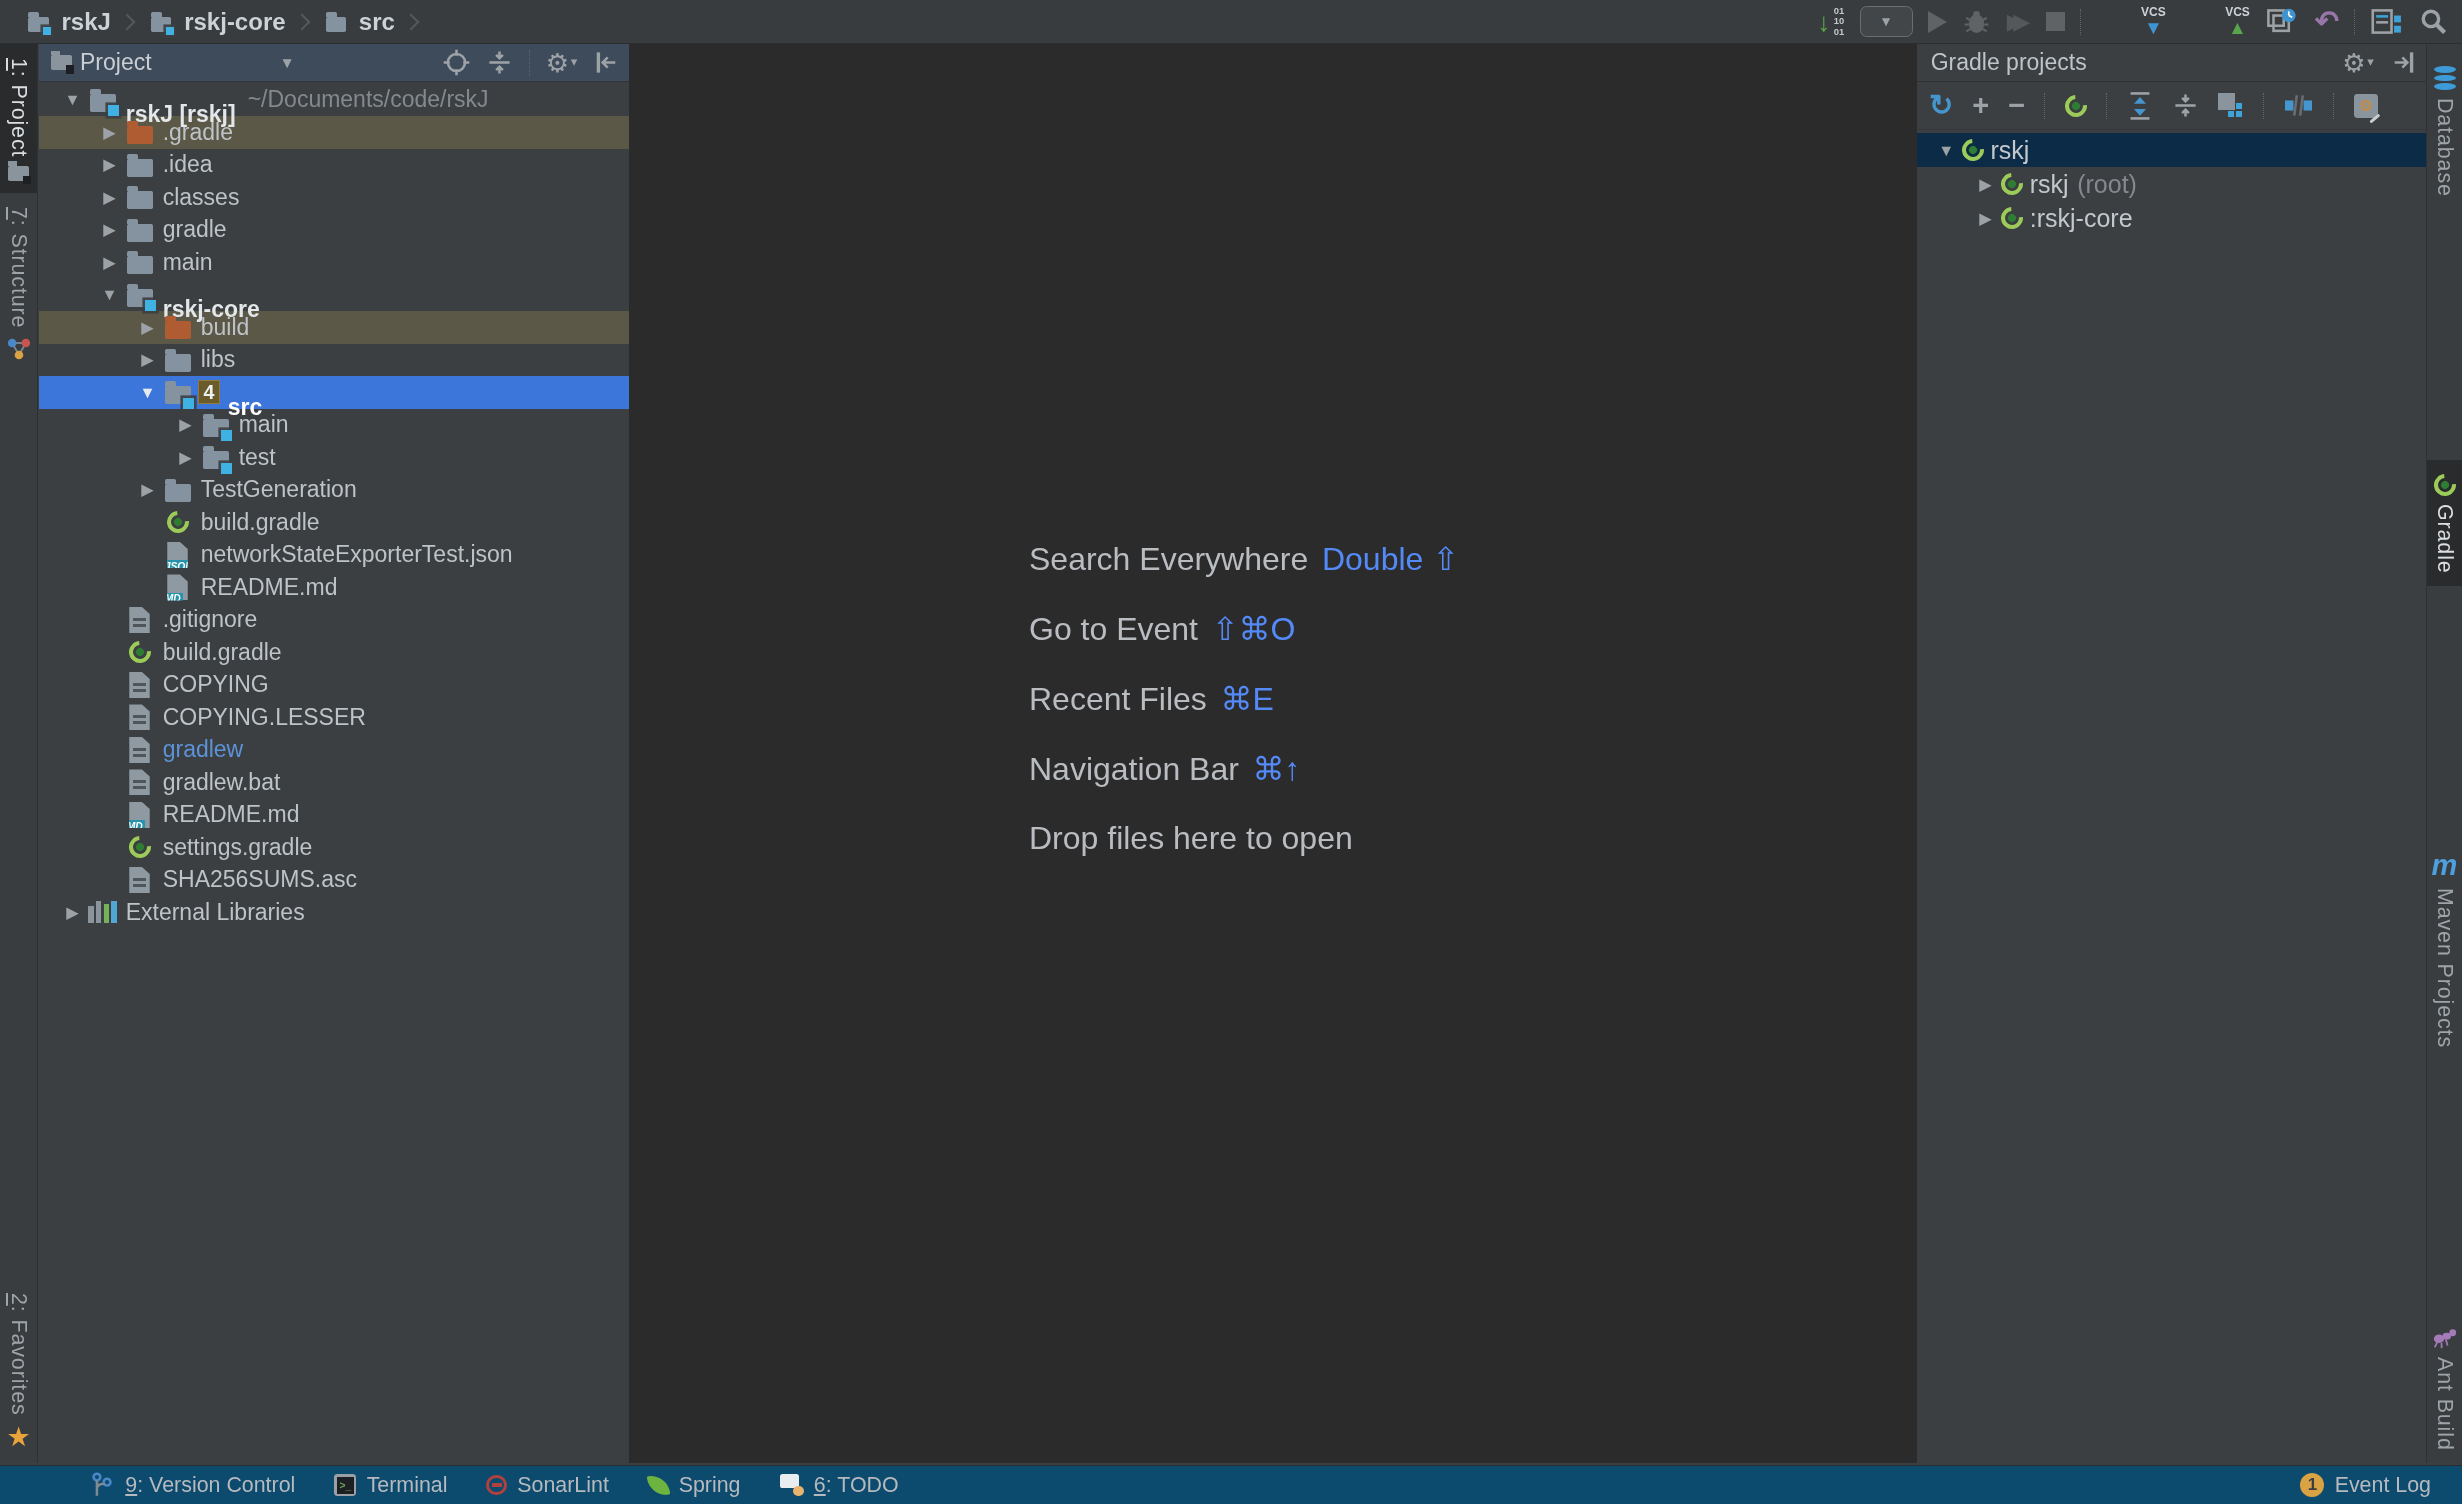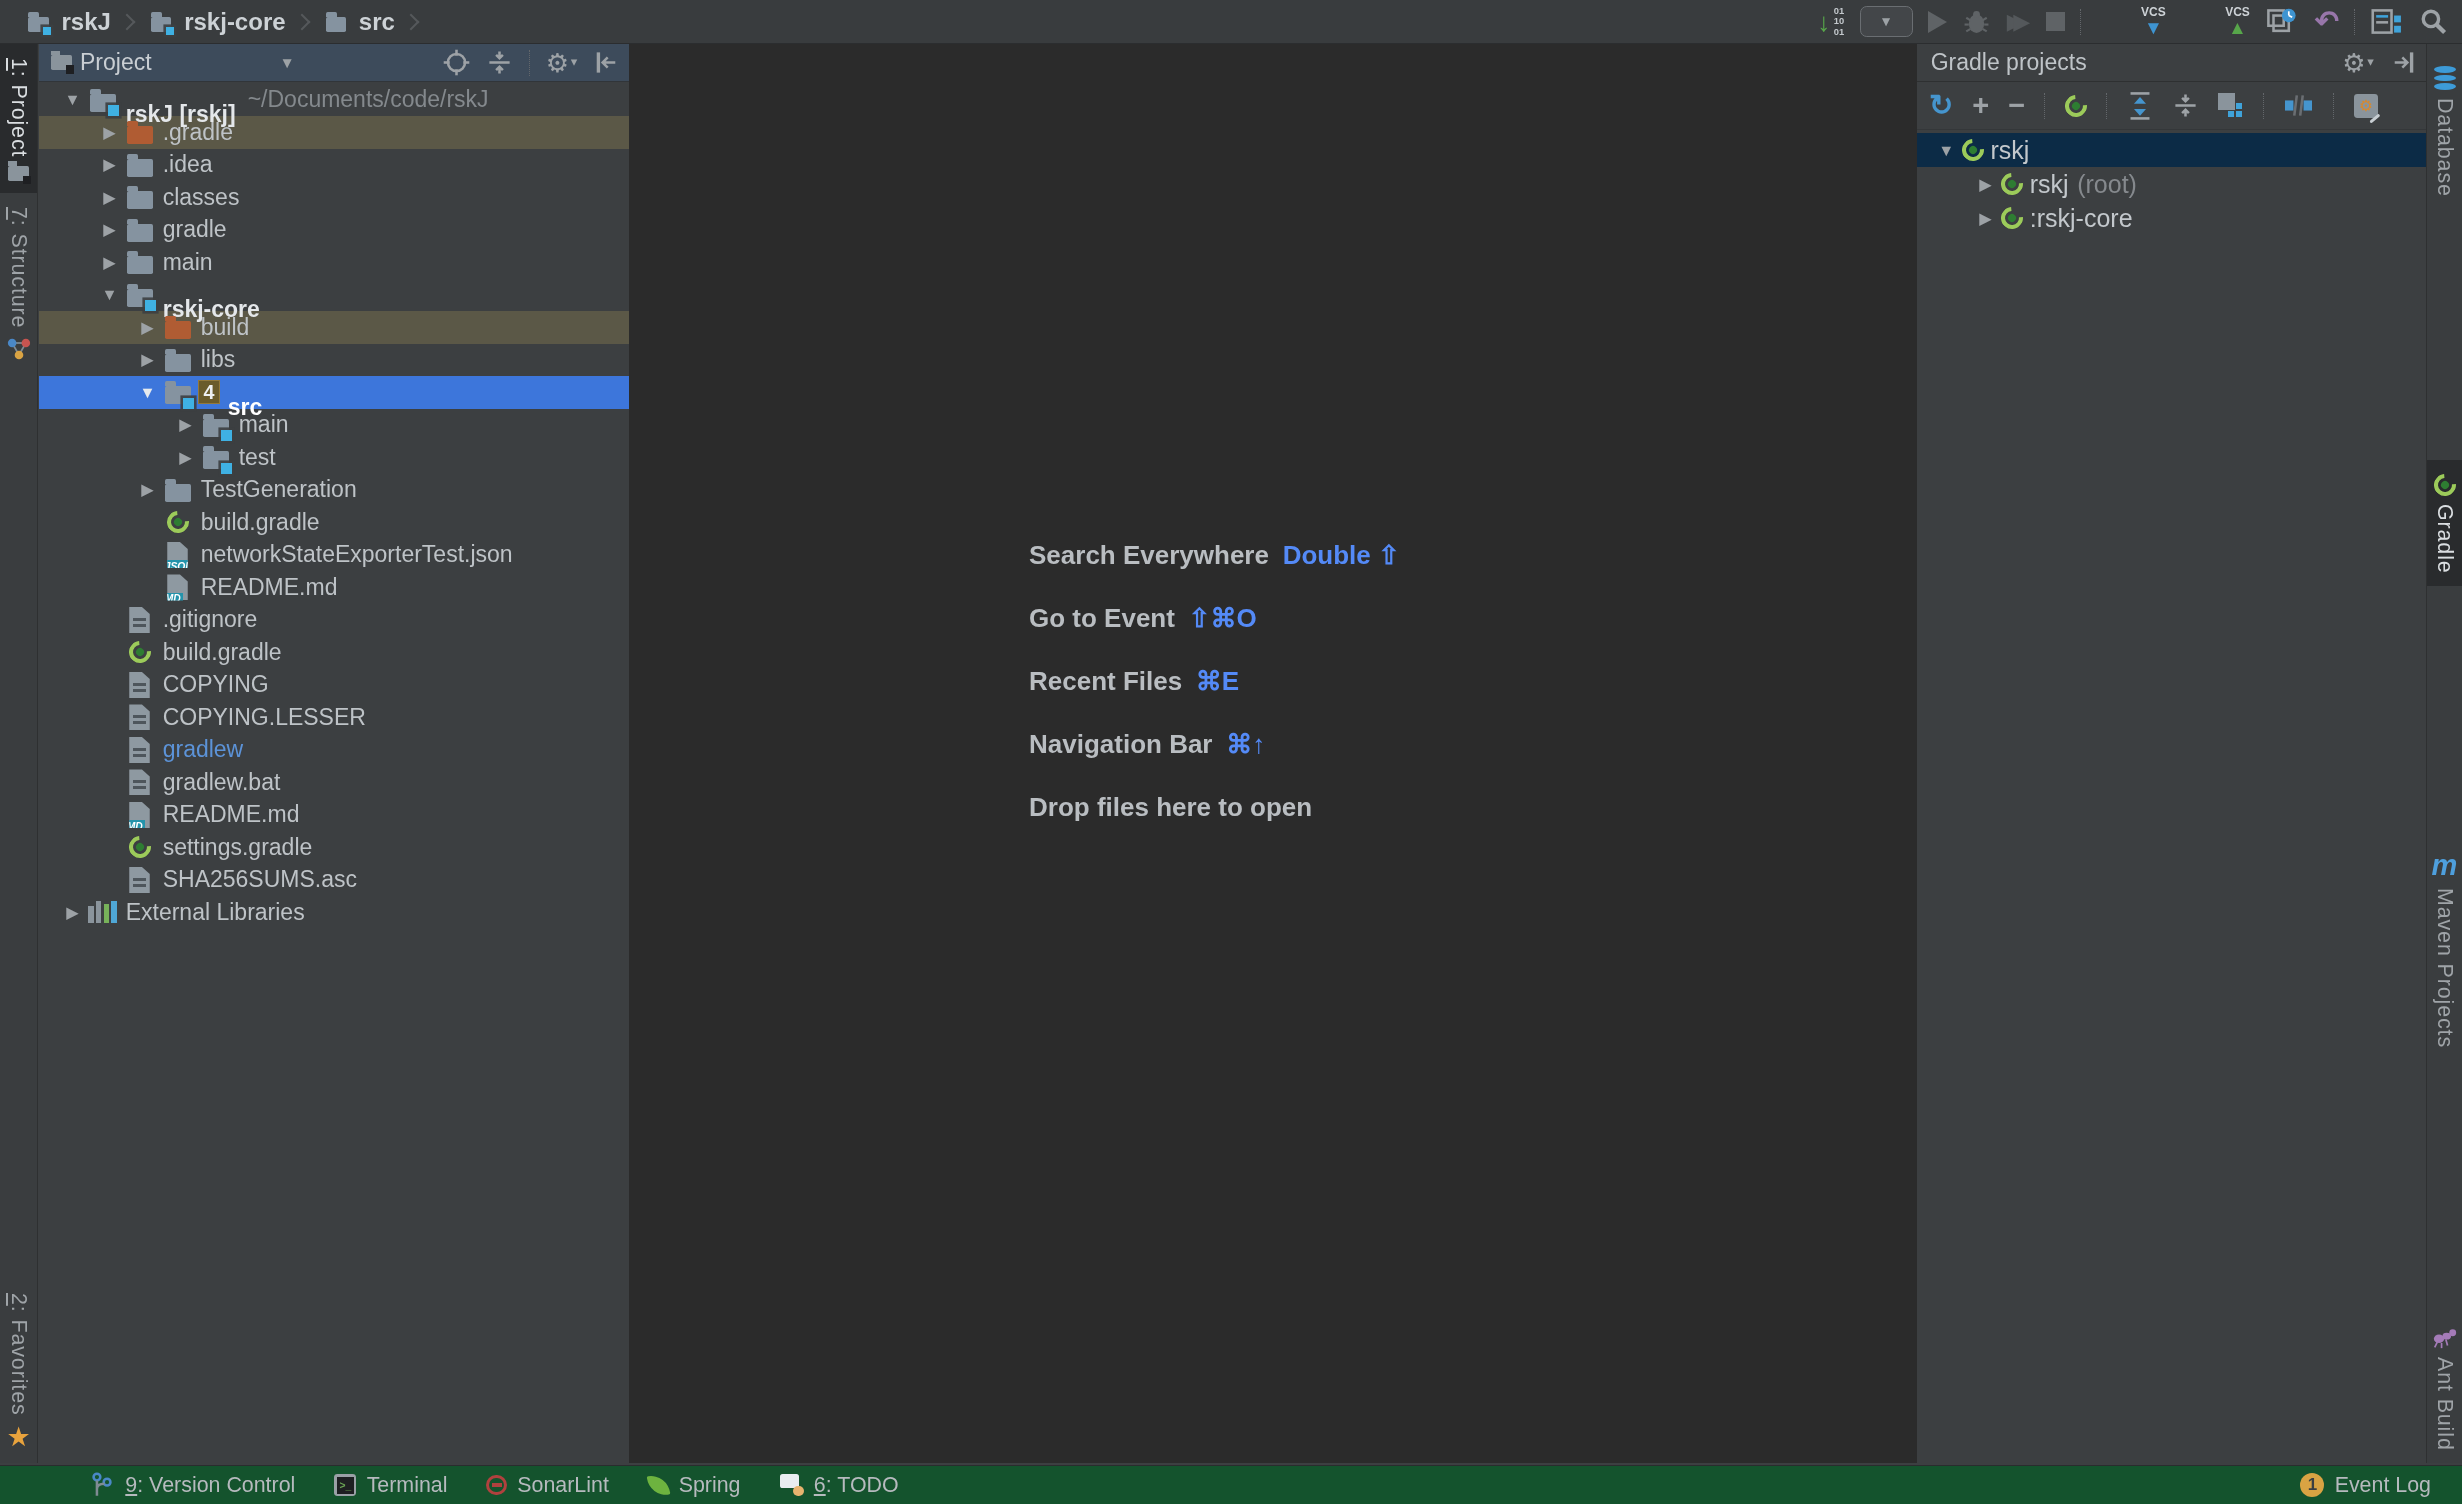--- a/index.html
+++ b/index.html
@@ -53,41 +53,41 @@
   .trow.selected .lbl { color:#FFFFFF; }
   .trow .sub { margin-left:12px; color:#84898D; }
   .trow .lbl.modified { color:#5C93D8; }
   .num-badge { margin-left:5.1px; min-width:22px; height:24px; background:#6A5B2B; border:1.7px solid #93793B;
                color:#EDEFF1; font-size:19.7px; font-weight:bold; display:inline-flex; align-items:center;
                justify-content:center; padding:0 2.6px; }
 
   
   #editor { left:629px; top:44px; width:1288px; height:1419px; background:var(--editor-bg,#2B2B2B); }
   #shortcuts { position:absolute; left:400px; top:496px; display:flex; flex-direction:column; gap:32px; }
-  .sc-row { display:flex; align-items:center; gap:13.7px; font-size:26px;font-weight:bold; }
+  .sc-row { display:flex; align-items:center; gap:13.7px; font-size:32px; }
   .sc-label { color:#B9BDC1; }
   .sc-keys { color:var(--link-blue,#548AF7); }
 
   
   #gradle-panel { left:1917px; top:44px; width:510px; height:1419px; background:#3C3F41; }
   #gradle-header { height:38px; display:flex; align-items:center; padding:0 10.3px 0 13.7px;
                    border-bottom:1.7px solid #2E3031; }
   #gradle-header .title { font-size:23px; color:#BFC4C8; }
   #gradle-header .hdr-icons { margin-left:auto; display:flex; align-items:center; gap:17px; }
   #gradle-toolbar { height:48px; display:flex; align-items:center; gap:19px; padding:0 12px;
                     border-bottom:0.9px solid #343739; }
   #gradle-tree { padding-top:3.4px; }
   .grow { height:34px; display:flex; align-items:center; font-size:25px; color:#C3C8CC; }
   .grow.selected { background:var(--gradle-selection,#0C2B46); }
   .grow .chev { width:31px; text-align:center; font-size:16.2px; color:#9DA2A6; flex:none; }
   .grow .lbl { margin-left:6.8px; }
   .grow .suffix { margin-left:8.5px; color:#85898D; }
 
   
-  #statusbar { left:0; top:1465px; width:2462px; height:39px; background:#14532d;
+  #statusbar { left:0; top:1465px; width:2462px; height:39px; background:#0c4a6e;
                border-top:1.7px solid #2A2C2E; display:flex; align-items:center; font-size:21.4px; color:#B6BABE; }
   #status-left { display:flex; align-items:center; gap:39px; padding-left:89px; }
   #status-right { margin-left:auto; display:flex; align-items:center; gap:12px; padding-right:31px; }
   .sb-item { display:flex; align-items:center; gap:10.3px; }
   .sb-item u { text-decoration:underline; }
 
   
   .icon { display:inline-flex; align-items:center; justify-content:center; position:relative; flex:none; }
 
   .fld { width:26px; height:18px; background:#8593 9C; background:#8593A0; border-radius:1.7px;

